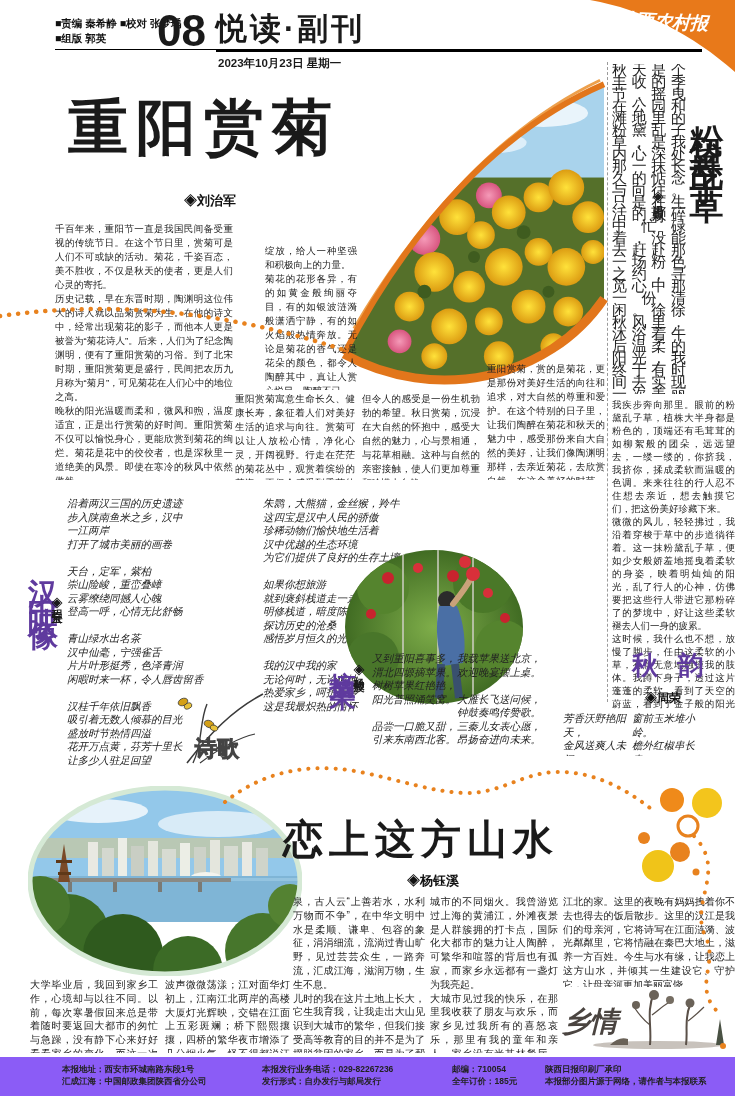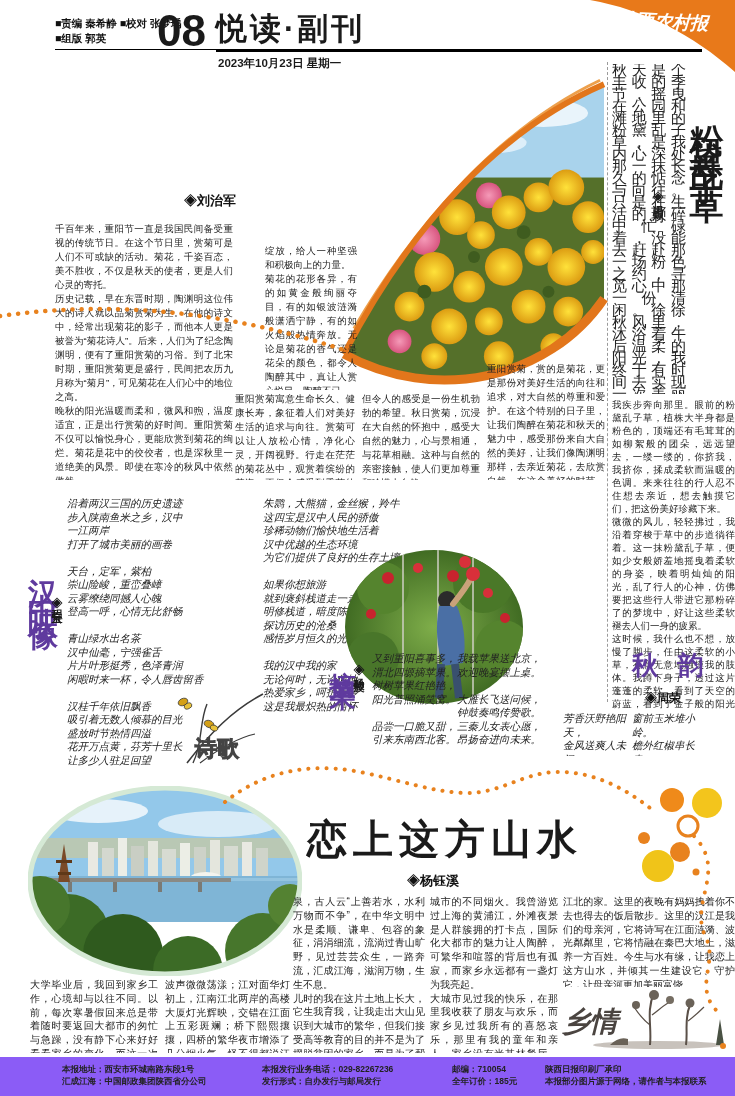--- a/index.html
+++ b/index.html
@@ -31,20 +31,21 @@
   <div class="abs" style="left:216px;top:8px;font-size:31px;font-weight:bold;letter-spacing:3px;">悦读·副刊</div>
   <div class="abs hairline" style="left:216px;top:49px;width:486px;height:2.5px;"></div>
   <div class="abs" style="left:218px;top:56px;font-size:11.5px;font-weight:bold;">2023年10月23日 星期一</div>
 
   <svg class="abs" style="right:0;top:0;" width="145" height="72">
     <path d="M145,0 L0,0 C55,10 102,34 145,72 Z" fill="#e8791a"></path>
   </svg>
   <div class="abs" style="left:618px;top:10px;width:112px;font-size:18px;font-weight:bold;font-style:italic;
        color:#fff;font-family:'Liberation Serif',serif;transform:rotate(3deg);">陕西农村报</div>
 
+  <div class="abs" style="left:68px;top:88px;font-size:60px;font-weight:bold;letter-spacing:8px;">重阳赏菊</div>
   <div class="abs byline" style="left:135px;top:192px;width:150px;">◈刘治军</div>
 
   <svg class="abs" style="left:340px;top:68px;" width="268" height="360" viewBox="0 0 270 362">
     <defs>
       <clipPath id="lensClip">
           <path d="M4,288 C70,160 160,62 266,16 L266,232 C210,314 95,338 4,288 Z"></path>
         </clipPath>
       <radialGradient id="gy">
           <stop offset="0" stop-color="#ffe23a"></stop>
           <stop offset="1" stop-color="#dc9c12"></stop>
@@ -273,21 +274,21 @@
         <circle cx="262" cy="120" r="22" fill="#548232"></circle>
       <g>
         <path d="M30,96 L42,96 L36,58 Z" fill="#7a4a28"></path>
         <rect x="28" y="74" width="16" height="3" fill="#5f3818"></rect>
           <rect x="30" y="86" width="13" height="3" fill="#5f3818"></rect>
       </g>
     </g>
     <ellipse cx="137" cy="95" rx="135" ry="93" fill="none" stroke="#d5e9d5" stroke-width="5"></ellipse>
   </svg>
 
-  <div class="abs" style="left:283px;top:812px;width:300px;font-size:40px;font-weight:bold;letter-spacing:6px;text-align:right;">恋上这方山水</div>
+  <div class="abs" style="left:283px;top:812px;width:300px;font-size:40px;font-weight:bold;letter-spacing:6px;text-align:left;">恋上这方山水</div>
   <div class="abs byline" style="left:283px;top:872px;width:300px;">◈杨钰溪</div>
 
   <svg class="abs" style="left:622px;top:810px;" width="90" height="90" viewBox="0 0 90 90">
     <circle cx="66" cy="16" r="10" fill="none" stroke="#e8821e" stroke-width="3"></circle>
     <circle cx="58" cy="42" r="10" fill="#e8821e"></circle>
     <circle cx="36" cy="56" r="16" fill="#f0c419"></circle>
     <circle cx="22" cy="28" r="6" fill="#e8821e"></circle>
     <circle cx="74" cy="62" r="3.5" fill="#e8821e"></circle>
   </svg>
 

